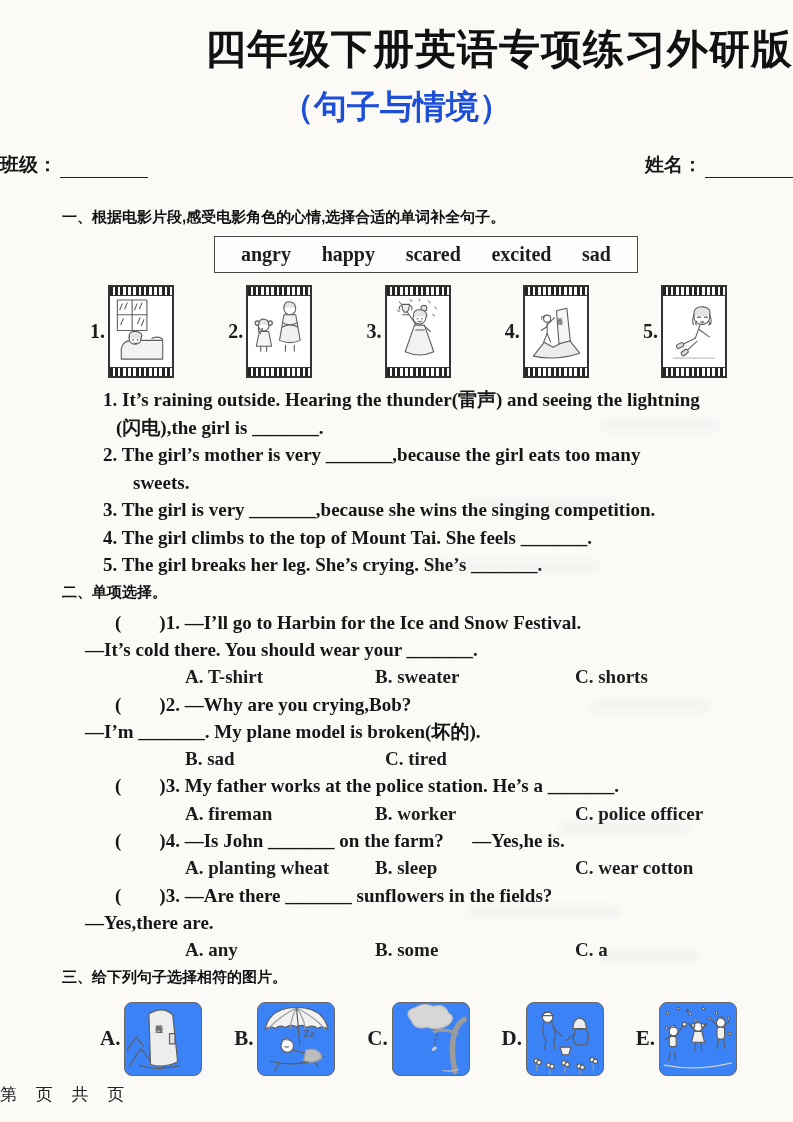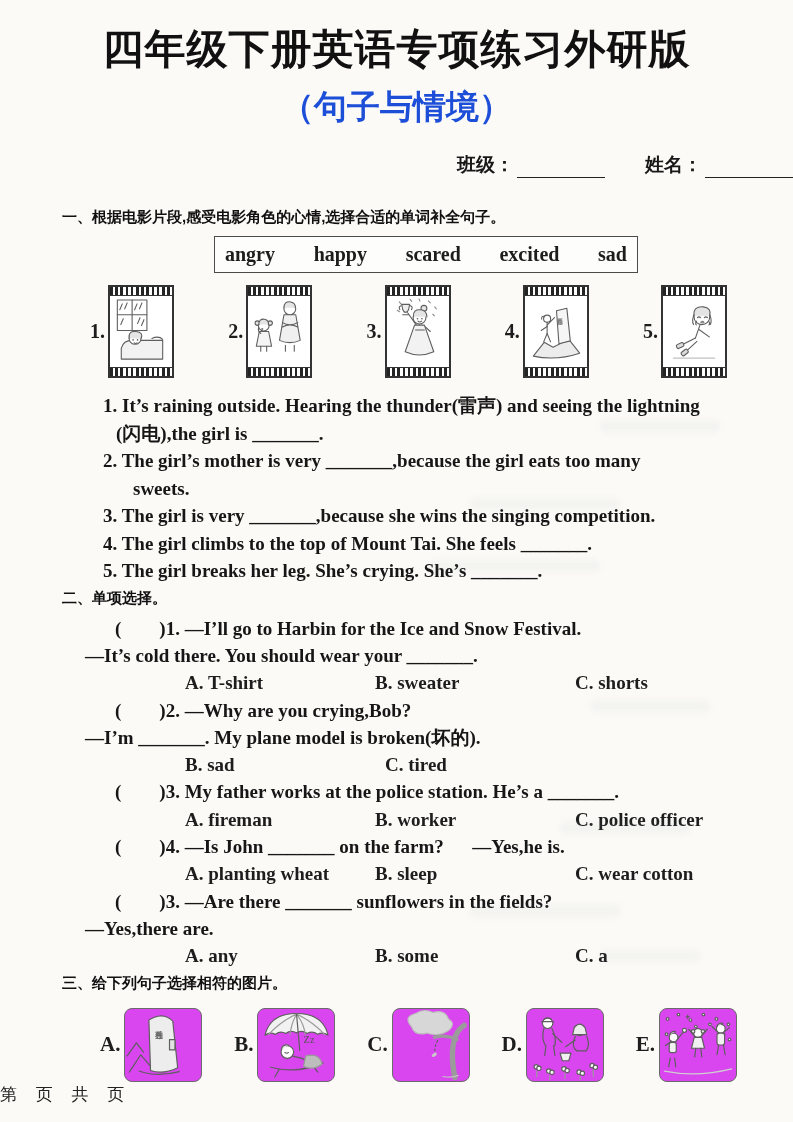--- a/index.html
+++ b/index.html
@@ -2,62 +2,62 @@
 <html><head>
 <meta charset="utf-8">
 <style>
   html,body{margin:0;padding:0}
   body{width:793px;height:1122px;background:#fbfaf7;color:#1d1d1d;overflow:hidden;
        font-family:"Liberation Serif",serif}
   .page{position:relative;width:793px;height:1122px;padding-top:26px;box-sizing:border-box}
   .zh{font-family:"Liberation Sans",sans-serif;font-weight:700}
   .smudge{position:absolute;background:#8e9aa2;opacity:.07;filter:blur(3px);border-radius:4px}
 
-  .title{font-size:41px;line-height:1.15;text-align:center;margin:0 0 12px;letter-spacing:1px;color:#111}
+  .title{font-size:41px;line-height:1.15;text-align:right;margin:0 0 12px;letter-spacing:1px;color:#111}
   .subtitle{font-size:33px;text-align:center;margin:0 0 22px;color:#1d4ed8}
 
-  .info-line{display:flex;justify-content:flex-end;gap:40px;font-size:19px;margin-bottom:26px;color:#171717}
+  .info-line{display:flex;justify-content:space-between;gap:40px;font-size:19px;margin-bottom:26px;color:#171717}
   .info-item{display:flex;align-items:flex-end}
   .write-line{display:inline-block;width:88px;height:16px;border-bottom:1.7px solid #222;margin-left:3px}
 
   .sec-heading{font-size:15px;line-height:26px;margin:0 0 4px 62px;color:#101010}
 
   .word-box{width:424px;margin:6px 0 8px 214px;border:1.3px solid #4a4a4a;box-sizing:border-box;
-            display:flex;justify-content:space-between;align-items:center;padding:6px 10px;
+            display:flex;justify-content:space-between;align-items:center;padding:6px 26px;
             font-size:20px;font-weight:600;background:#fdfdfb}
 
   .film-row{display:flex;justify-content:space-between;align-items:center;padding:4px 66px 6px 90px}
   .film-unit{display:flex;align-items:center}
   .frame-num{font-size:20px;font-weight:700;margin-right:3px}
   .film-frame{width:66px;height:93px;border:2px solid #333;box-sizing:border-box;display:flex;
               flex-direction:column;background:#fff}
   .sprocket{flex:0 0 8px;background:repeating-linear-gradient(90deg,#242424 0 2.6px,#fdfdfd 2.6px 5.2px)}
   .sp-top{border-bottom:1.6px solid #333}
   .sp-bottom{border-top:1.6px solid #333}
   .film-img{flex:1;overflow:hidden}
   .film-img svg,.pic-box svg{display:block;width:100%;height:100%}
 
-  .q-block{margin-top:8px}
+  .q-block{margin-top:2px}
   .q-line{font-size:19px;line-height:27.5px;font-weight:600;white-space:pre-wrap;color:#161616}
   .ind-num{margin-left:103px}
   .ind-paren{margin-left:116px}
   .ind-word{margin-left:133px}
 
   .mc-block{margin-top:2px}
   .mc-line{font-size:19px;line-height:27.3px;font-weight:600;white-space:pre-wrap;color:#161616}
   .mc-first{margin-left:115px}
   .mc-cont{margin-left:85px}
   .bracket{white-space:pre}
   .mc-options{display:flex;margin-left:185px;font-size:19px;line-height:27.3px;font-weight:600}
   .opt.o1{width:190px}.opt.o2{width:200px}.opt.o3{flex:1}
 
   .pic-row{display:flex;justify-content:space-between;align-items:center;padding:8px 56px 0 100px}
   .pic-unit{display:flex;align-items:center}
   .pic-label{font-size:21px;font-weight:700;margin-right:4px}
-  .pic-box{width:76px;height:72px;border:1.3px solid #6a6a6a;border-radius:8px;background:#d946ef;overflow:hidden}
+  .pic-box{width:76px;height:72px;border:1.3px solid #6a6a6a;border-radius:8px;background:#3b82f6;overflow:hidden}
 
   .footer{position:absolute;left:0;right:0;bottom:16px;text-align:left;font-size:17px;
           letter-spacing:7px;font-weight:400;color:#222}
 </style>
 </head>
 <body>
 
 <div class="page">
 
   <div class="smudge" style="left:600px;top:420px;width:120px;height:12px"></div>

